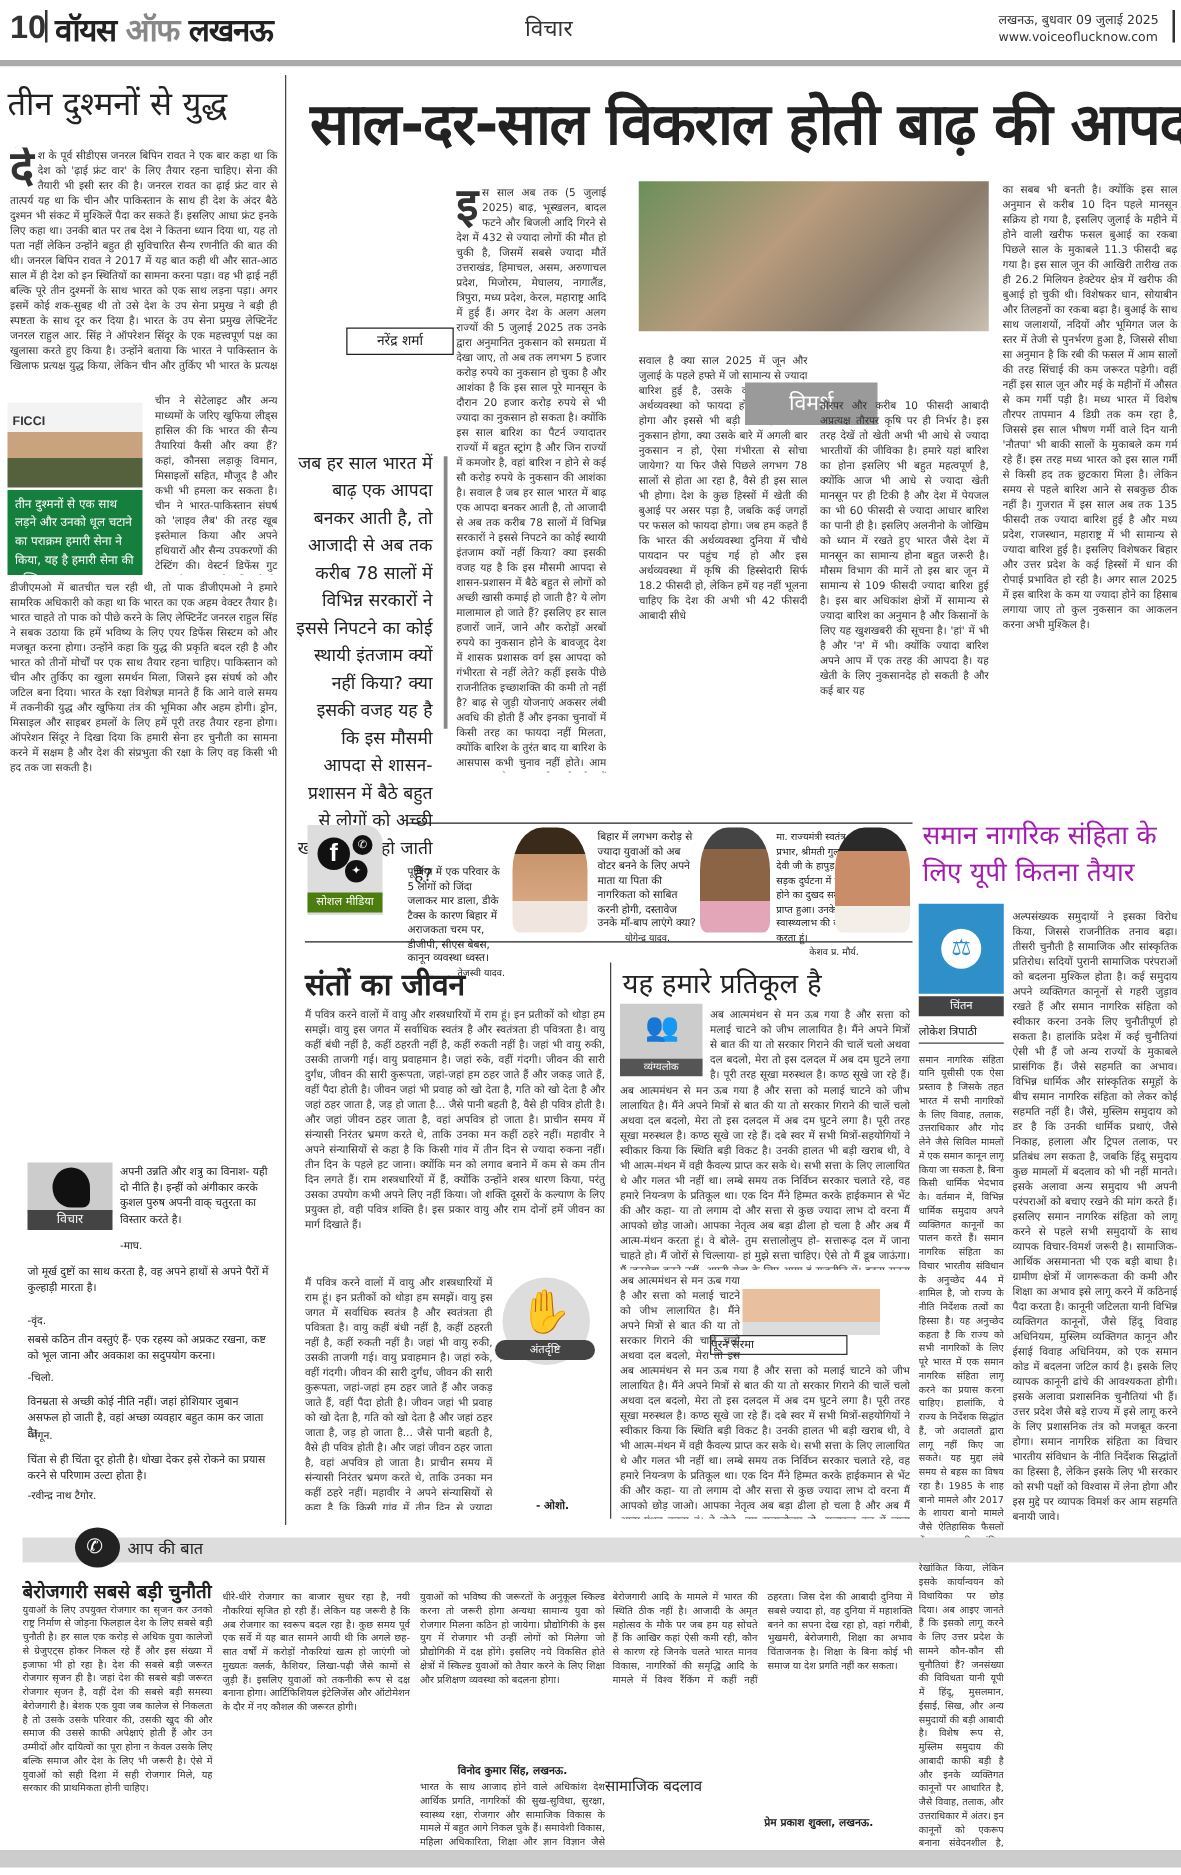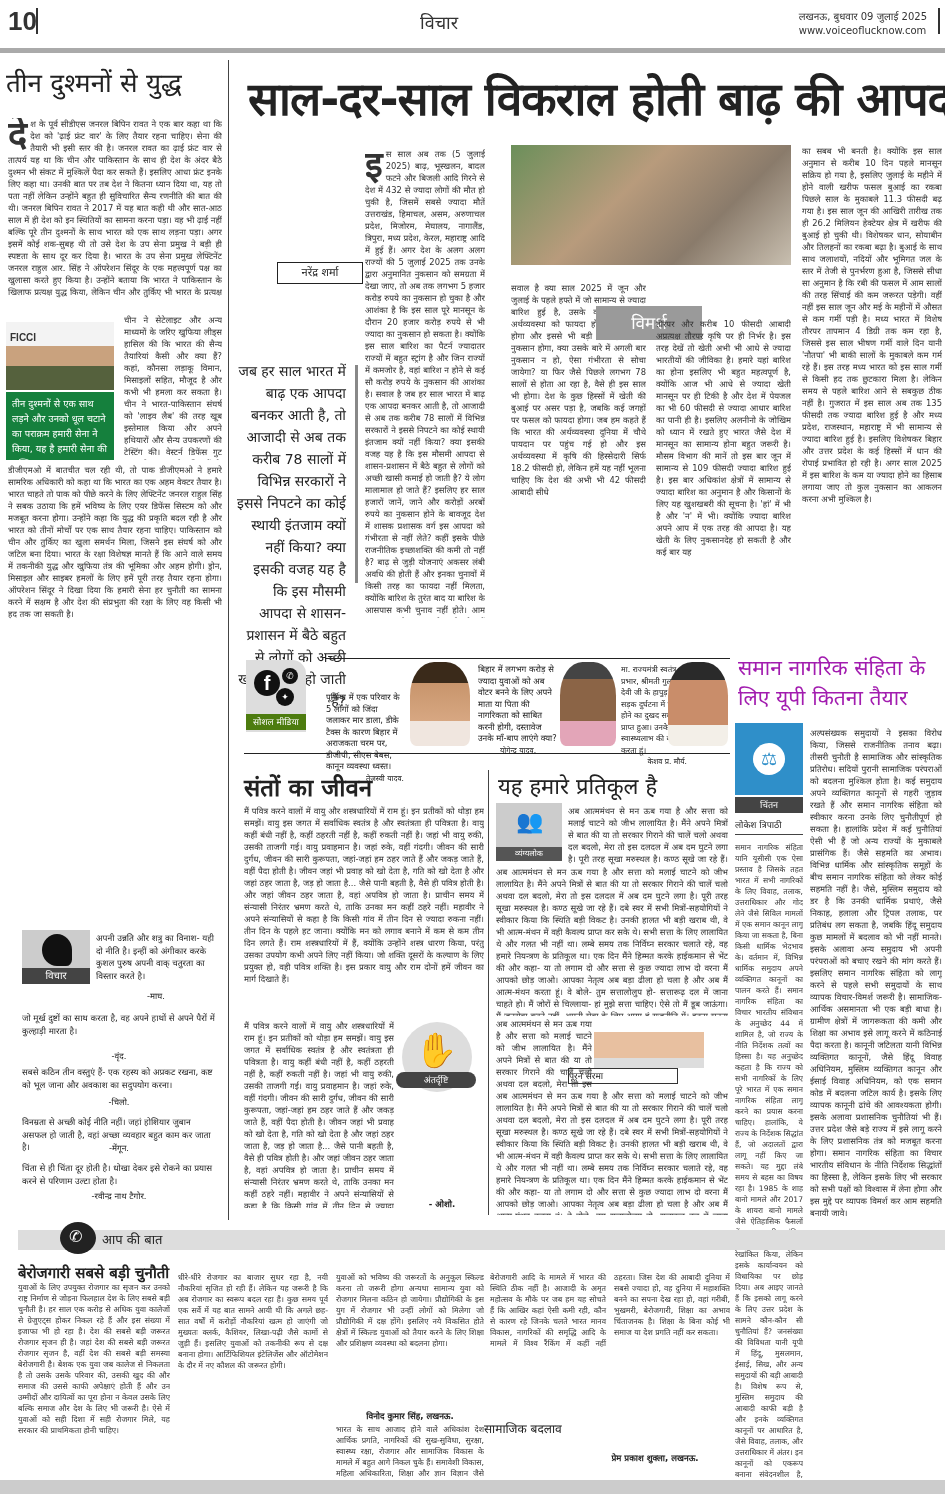--- a/index.html
+++ b/index.html
@@ -35,35 +35,40 @@
 .h-yah{left:498px;top:770px;font:22px "DejaVu Sans",sans-serif;color:#222}
 .vyang-img{left:496px;top:803px;width:66px;height:52px;background:#ccc}
 .vyang-lbl{left:496px;top:847px;width:66px;height:14px;background:#555;color:#fff;font:8px/14px "DejaVu Sans",sans-serif;text-align:center}
 .antar{left:402px;top:1022px;width:70px;height:70px;border-radius:50%;background:#ddd}
 .antar-lbl{left:396px;top:1072px;width:80px;height:16px;border-radius:8px;background:#444;color:#fff;font:9px/16px "DejaVu Sans",sans-serif;text-align:center}
 .puran-img{left:594px;top:1016px;width:110px;height:52px;background:linear-gradient(#fff 30%,#e8c0a0 30%,#e8c0a0 80%,#ddd 80%)}
 .puran-lbl{left:568px;top:1068px;width:110px;height:16px;border:1px solid #333;font:9px/14px "DejaVu Sans",sans-serif;text-align:left}
 .vichar-img{left:22px;top:930px;width:68px;height:40px;background:#ccc}
 .vichar-lbl{left:22px;top:968px;width:68px;height:16px;background:#444;color:#fff;font:10px/16px "DejaVu Sans",sans-serif;text-align:center}
 .quote{font:8.6px/12.5px "DejaVu Sans",sans-serif;color:#222}
-.qauth{font:8.4px "DejaVu Sans",sans-serif;text-align:center;color:#222}
+.qauth{font:8.4px "DejaVu Sans",sans-serif;text-align:left;color:#222}
 .aapki-bar{left:18px;top:1230px;width:927px;height:20px;background:#ddd}
 .aapki-icon{left:60px;top:1222px;width:36px;height:32px;border-radius:50%;background:#222}
 .aapki-lbl{left:102px;top:1230px;font:13px/20px "DejaVu Sans",sans-serif;color:#222}
 .h-bero{left:18px;top:1262px;font:bold 15px "DejaVu Sans",sans-serif;color:#222}
 .samajik{left:484px;top:1420px;font:12px "DejaVu Sans",sans-serif;color:#222}
 .bottom-bar{left:0;top:1480px;width:945px;height:14px;background:#ccc}
 .sig{font:bold 8.5px "DejaVu Sans",sans-serif;text-align:center}
 </style>
 </head>
 <body>
 
 <div class="abs masthead">
   <div class="abs pgno">10</div>
   <div class="abs pgbar"></div>
+  <div class="abs brand">
+    <span>वॉयस</span>
+    <span class="mid">ऑफ</span>
+    <span>लखनऊ</span>
+  </div>
   <div class="abs section">विचार</div>
   <div class="abs dateline">
     <div>लखनऊ, बुधवार 09 जुलाई 2025</div>
     <div>www.voiceoflucknow.com</div>
   </div>
 </div>
 <div class="abs rule"></div>
 <div class="abs" style="left:938px;top:8px;width:2px;height:26px;background:#333"></div>
 
 <div class="abs col-rule" style="left:228px;top:60px;height:1160px"></div>

